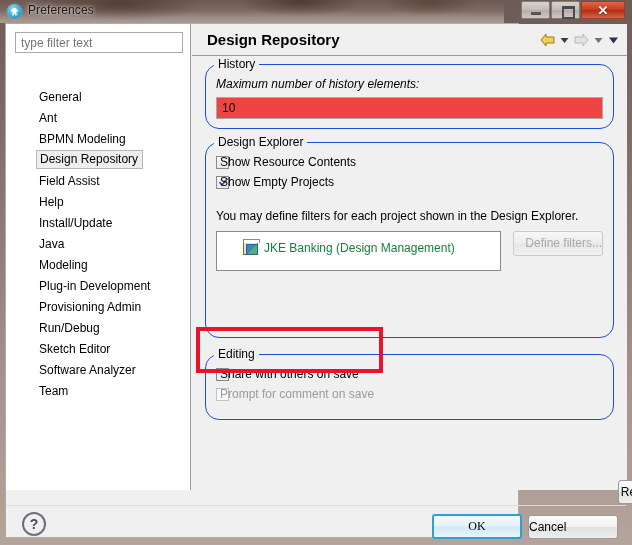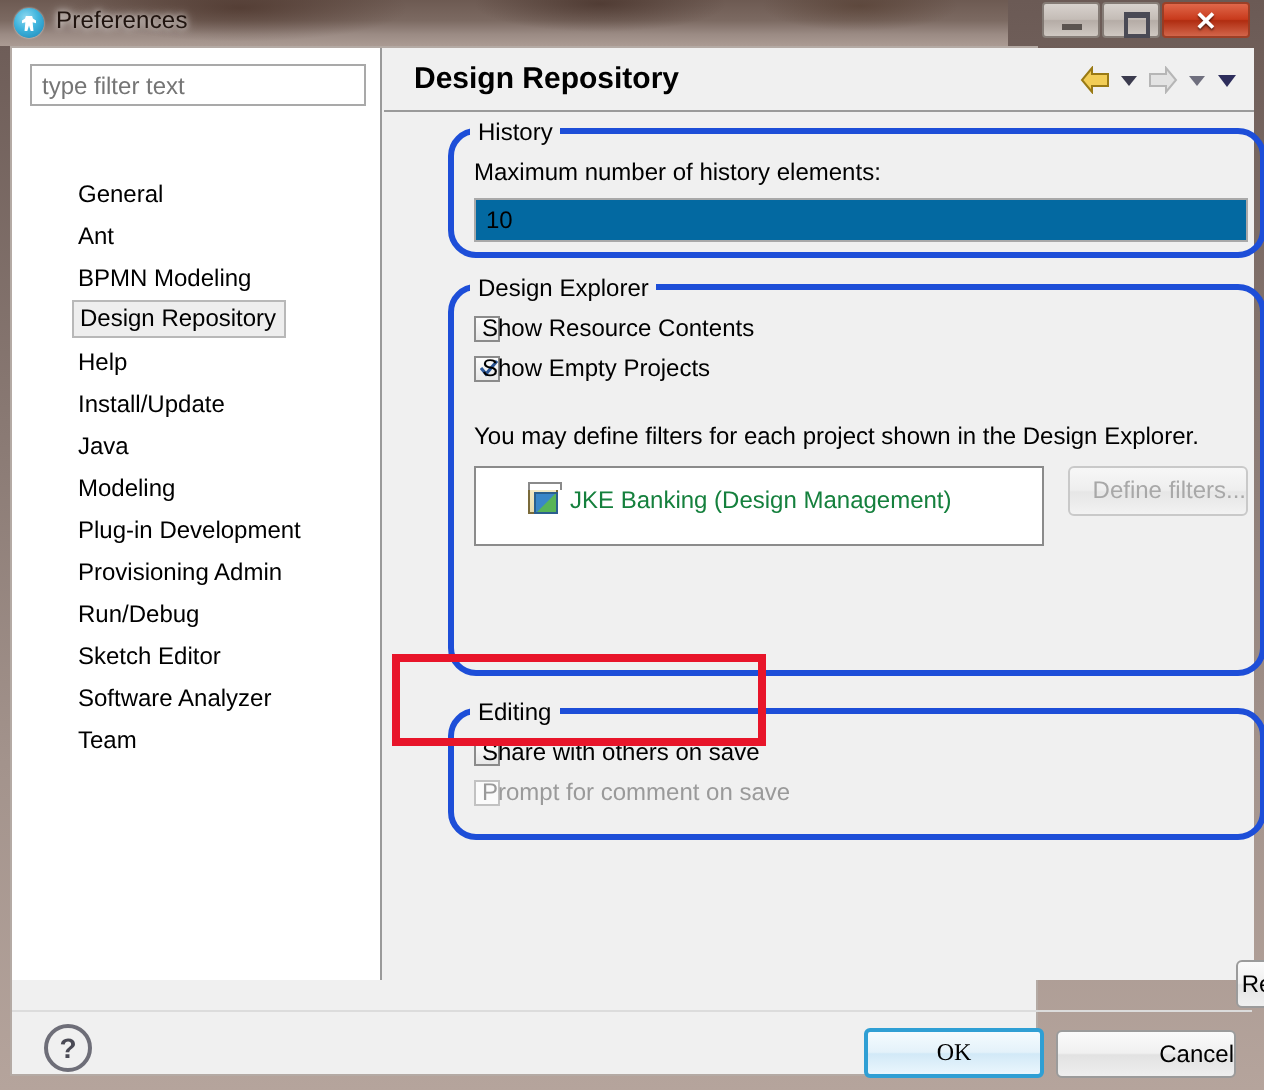--- a/index.html
+++ b/index.html
@@ -115,39 +115,38 @@
   .arrow-back, .arrow-fwd {
     width:15px; height:14px; position:relative; margin-top:1px;
   }
   .arrow-back svg, .arrow-fwd svg { display:block; }
   .caret { width:11px; height:14px; position:relative; margin-top:1px; }
   .caret svg { display:block; }
 
   
   .group {
     position:absolute;
-    border:3px solid #1d4ed8;
+    border:1px solid #1d4ed8;
     border-radius:14px;
-    margin-left:19px;
   }
   .group-title {
     position:absolute; top:-8px; left:8px;
     background:#f0f0f0; padding:0 4px;
     font-size:12px; color:#000000;
   }
   #grp-history { left:13px; top:40px; width:409px; height:65px; }
   #grp-explorer { left:13px; top:118px; width:409px; height:196px; }
   #grp-editing  { left:13px; top:330px; width:409px; height:66px; }
 
   .lbl { position:absolute; font-size:12px; color:#000000; white-space:nowrap; }
 
-  #hist-label { left:10px; top:12px; }
+  #hist-label { left:10px; top:12px;font-style:italic; }
   #hist-input {
     position:absolute; left:10px; top:32px; width:387px; height:22px;
-    border:1px solid #a9a9a9; background:#0369a1;
+    border:1px solid #a9a9a9; background:#ef4444;
     font-family:"Liberation Sans", sans-serif; font-size:12px; color:#000000;
     padding:0 5px; outline:none;
   }
 
   
   .cbrow { position:absolute; height:17px; }
   .cbox {
     position:absolute; left:0; top:1px; width:13px; height:13px;
     border:1px solid #8b8b8b; background:#ffffff;
   }
@@ -226,21 +225,21 @@
   #btn-ok {
     position:absolute; left:426px; top:0px; width:90px; height:25px; line-height:21px;
     border:2px solid #2f9fd4; border-radius:3px;
     background: linear-gradient(180deg,#f4fbfe 0%, #e4f2fa 48%, #d2e9f7 52%, #eaf6fd 100%);
     font-size:12px; color:#000000; text-align:center;font-family:Liberation Serif, serif;
   }
   #btn-cancel {
     position:absolute; left:522px; top:1px; width:90px; height:24px; line-height:22px;
     border:1px solid #9b9b9b; border-radius:3px;
     background: linear-gradient(180deg,#fbfbfb 0%, #f0f0f0 48%, #e2e2e2 52%, #eeeeee 100%);
-    font-size:12px; color:#000000; text-align:right;
+    font-size:12px; color:#000000; text-align:left;
   }
   #hsep {
     position:absolute; left:0; top:481px; width:620px; height:1px; background:#dcdcdc;
   }
 </style>
 </head>
 <body>
 
 <div id="app">
 
@@ -264,20 +263,23 @@
             <div class="tree-item">General</div>
           </div>
         <div class="tree-item-wrap">
             <div class="tree-item">Ant</div>
           </div>
         <div class="tree-item-wrap">
             <div class="tree-item">BPMN Modeling</div>
           </div>
         <div class="tree-item-wrap"><div class="tree-item selected">Design Repository</div></div>
         <div class="tree-item-wrap">
+            <div class="tree-item">Field Assist</div>
+          </div>
+        <div class="tree-item-wrap">
             <div class="tree-item">Help</div>
           </div>
         <div class="tree-item-wrap">
             <div class="tree-item">Install/Update</div>
           </div>
         <div class="tree-item-wrap">
             <div class="tree-item">Java</div>
           </div>
         <div class="tree-item-wrap">
             <div class="tree-item">Modeling</div>

